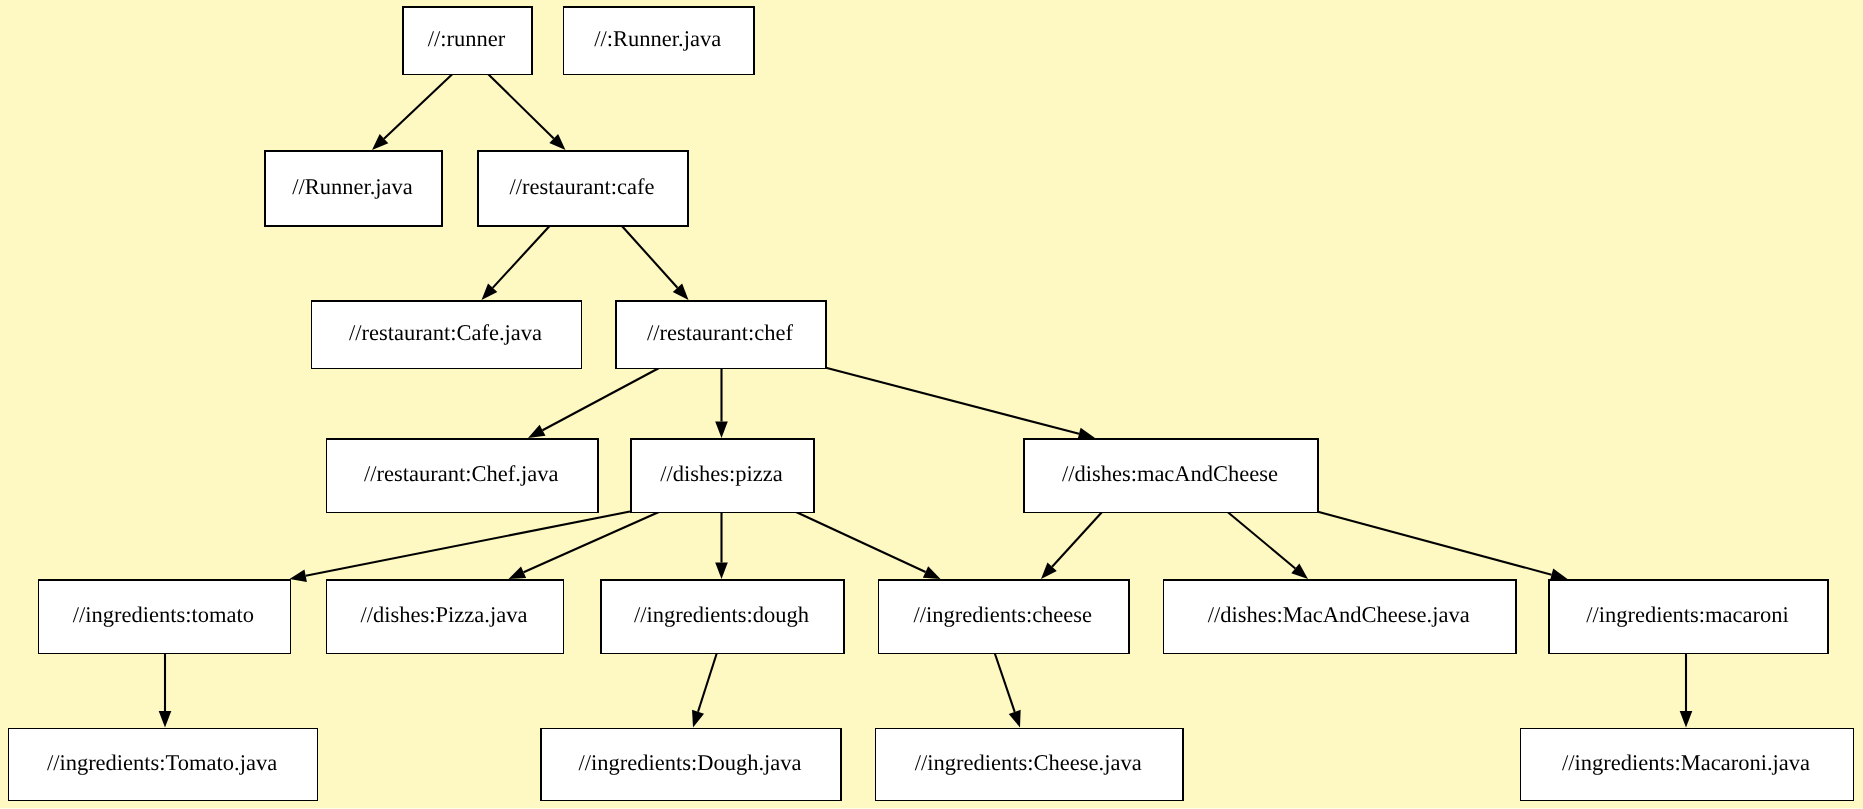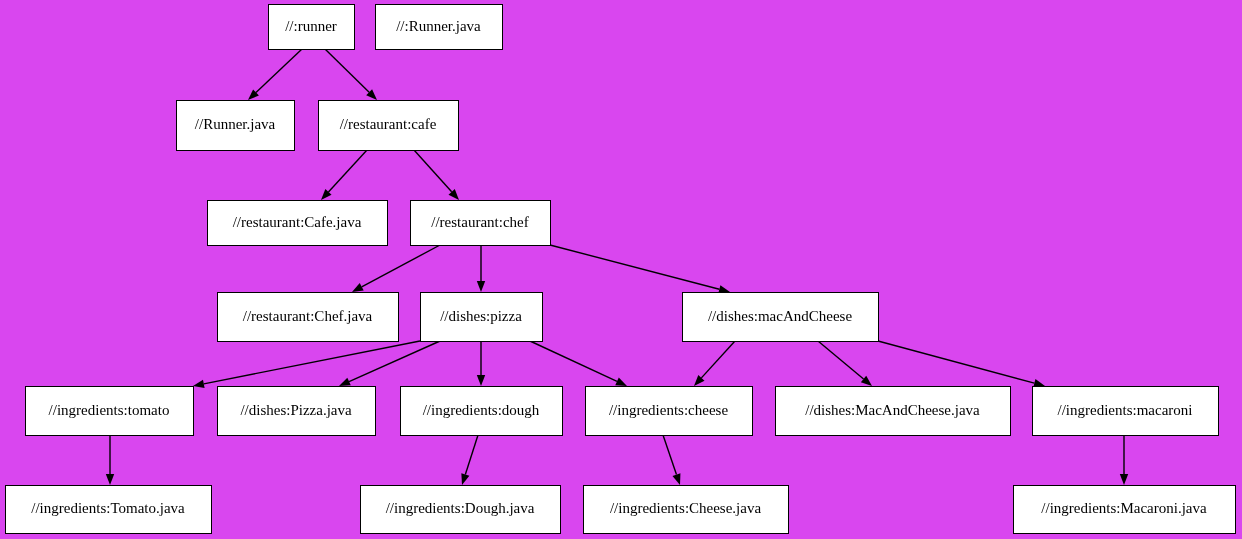--- a/index.html
+++ b/index.html
@@ -4,21 +4,21 @@
 <style>
   html, body {
     margin: 0;
     padding: 0;
     background: #ffffff;
   }
   #graph-root {
     position: relative;
     width: 1242px;
     height: 539px;
-    background: #d946ef;
+    background: #fef9c3;
     overflow: hidden;
     font-family: "Liberation Serif", "DejaVu Serif", serif;
   }
   #graph-svg {
     position: absolute;
     top: 0;
     left: 0;
     width: 1242px;
     height: 539px;
     display: block;

